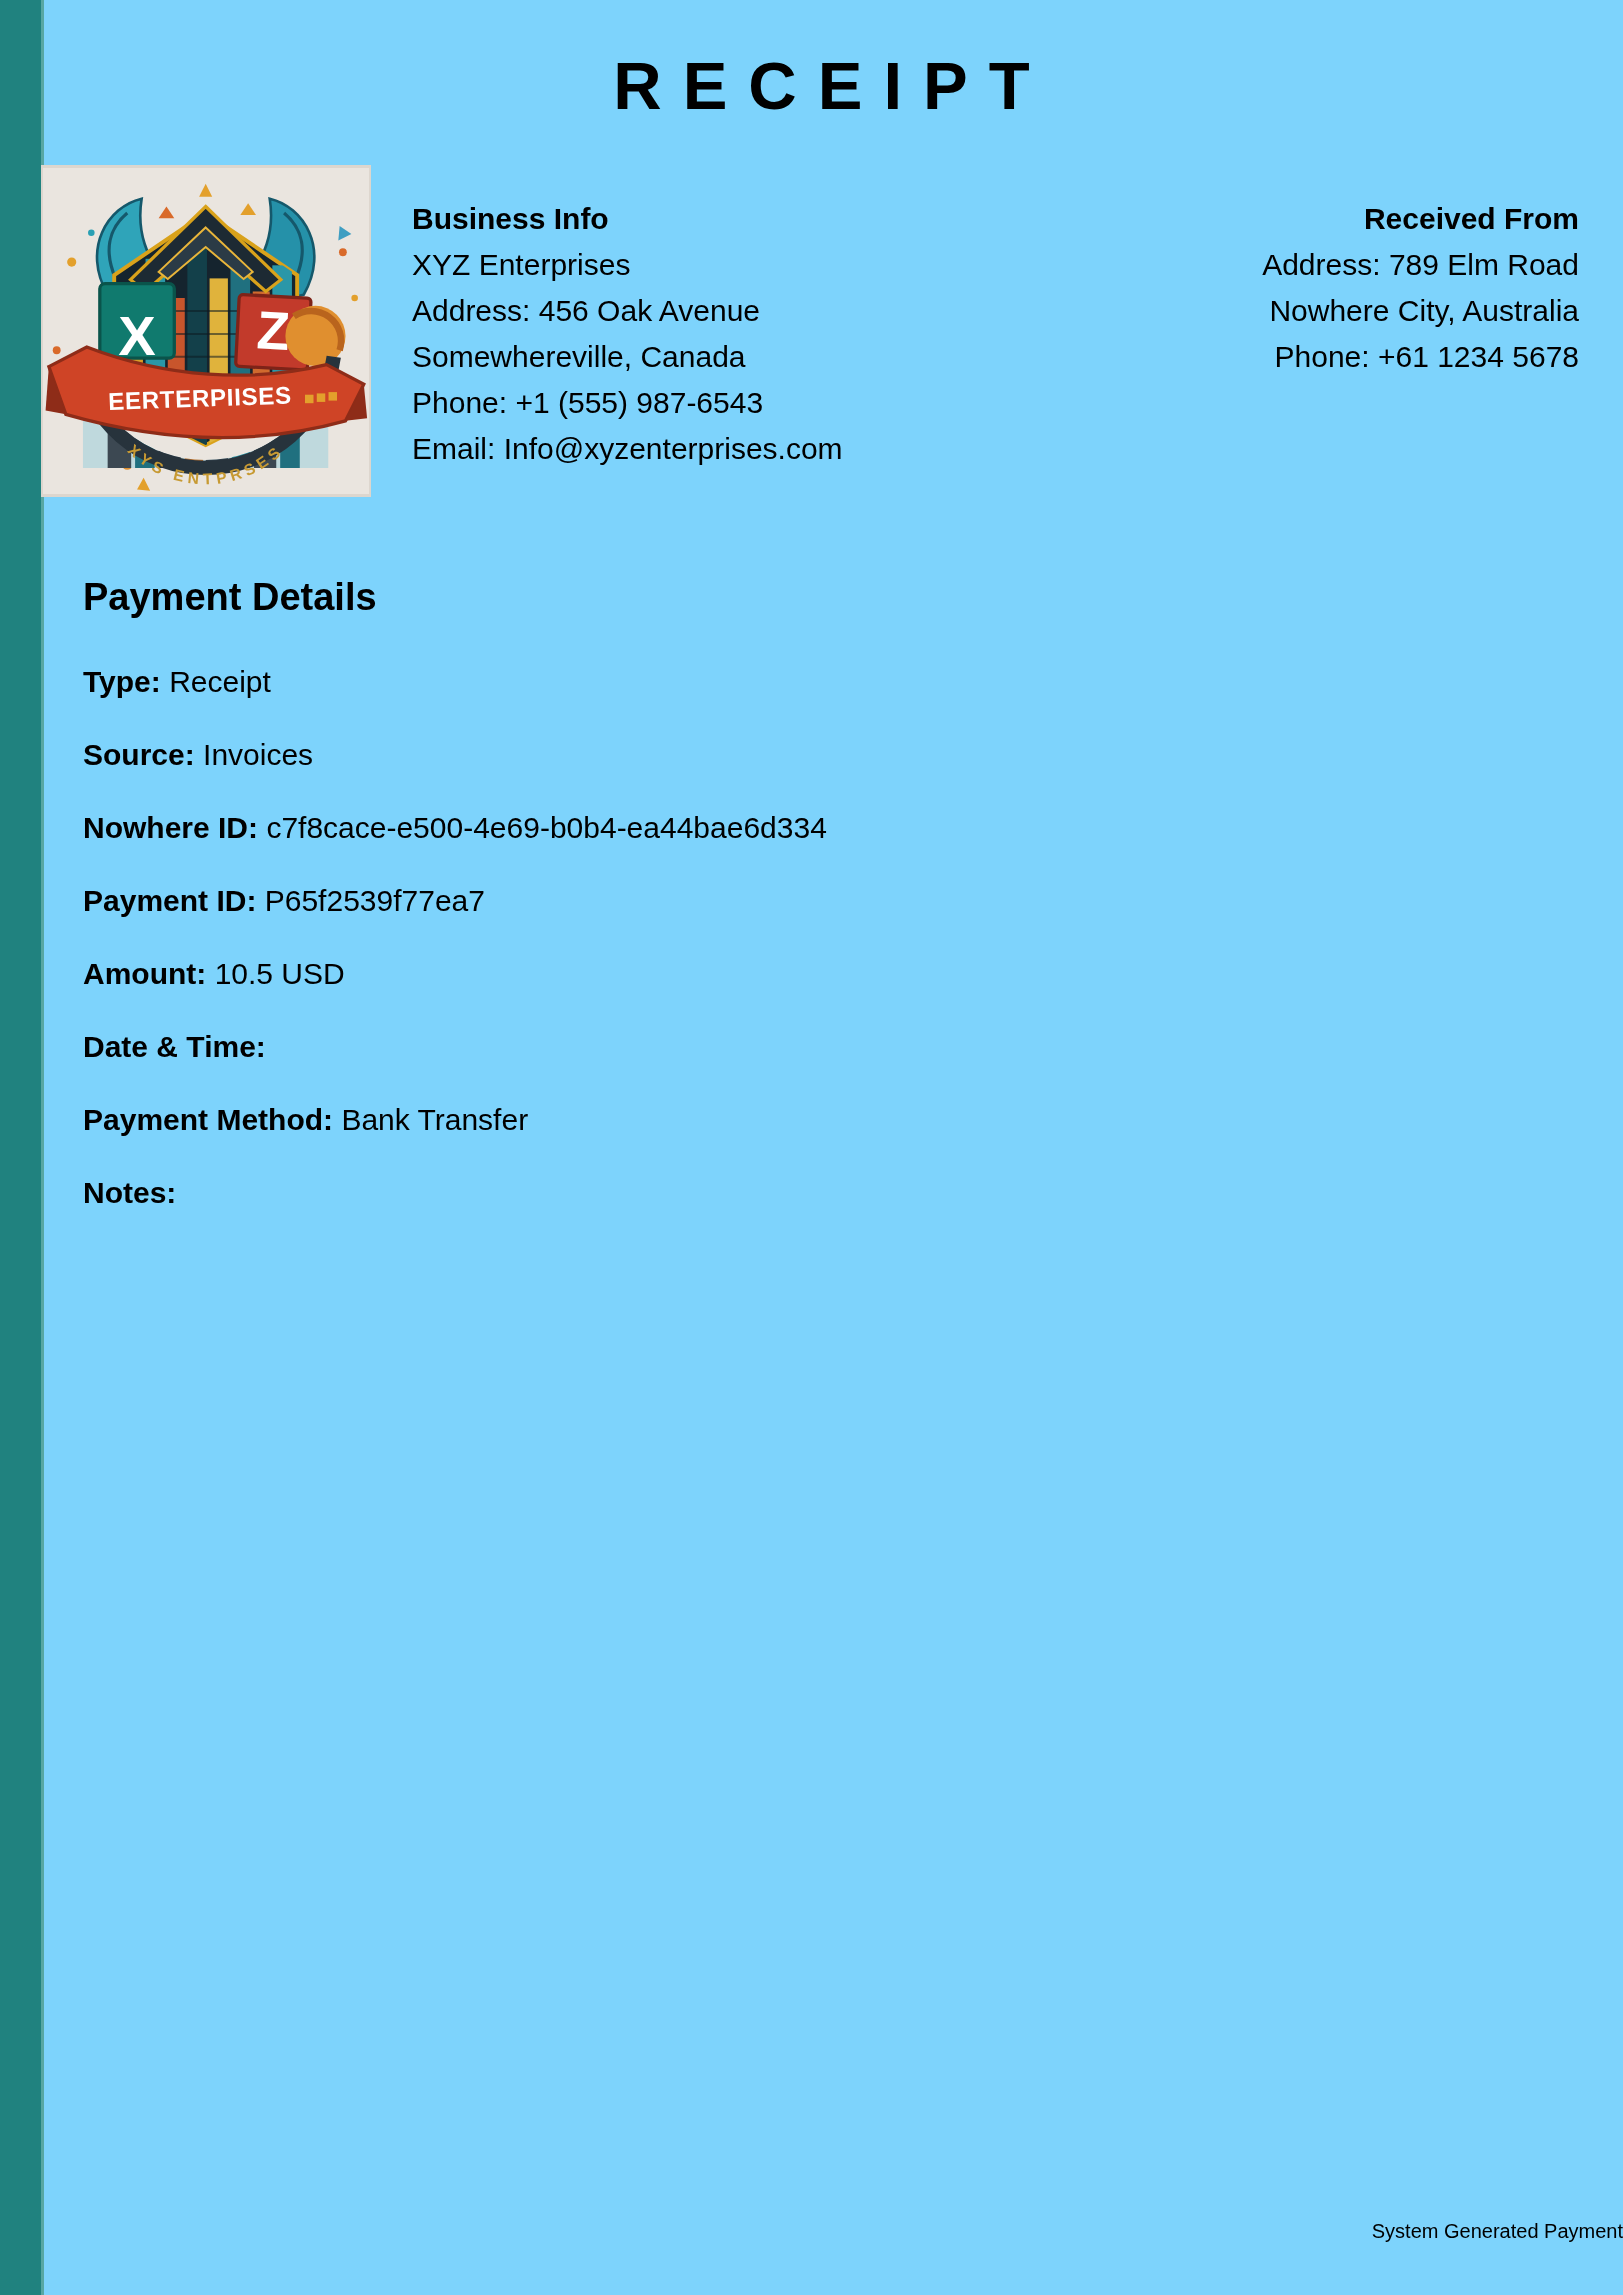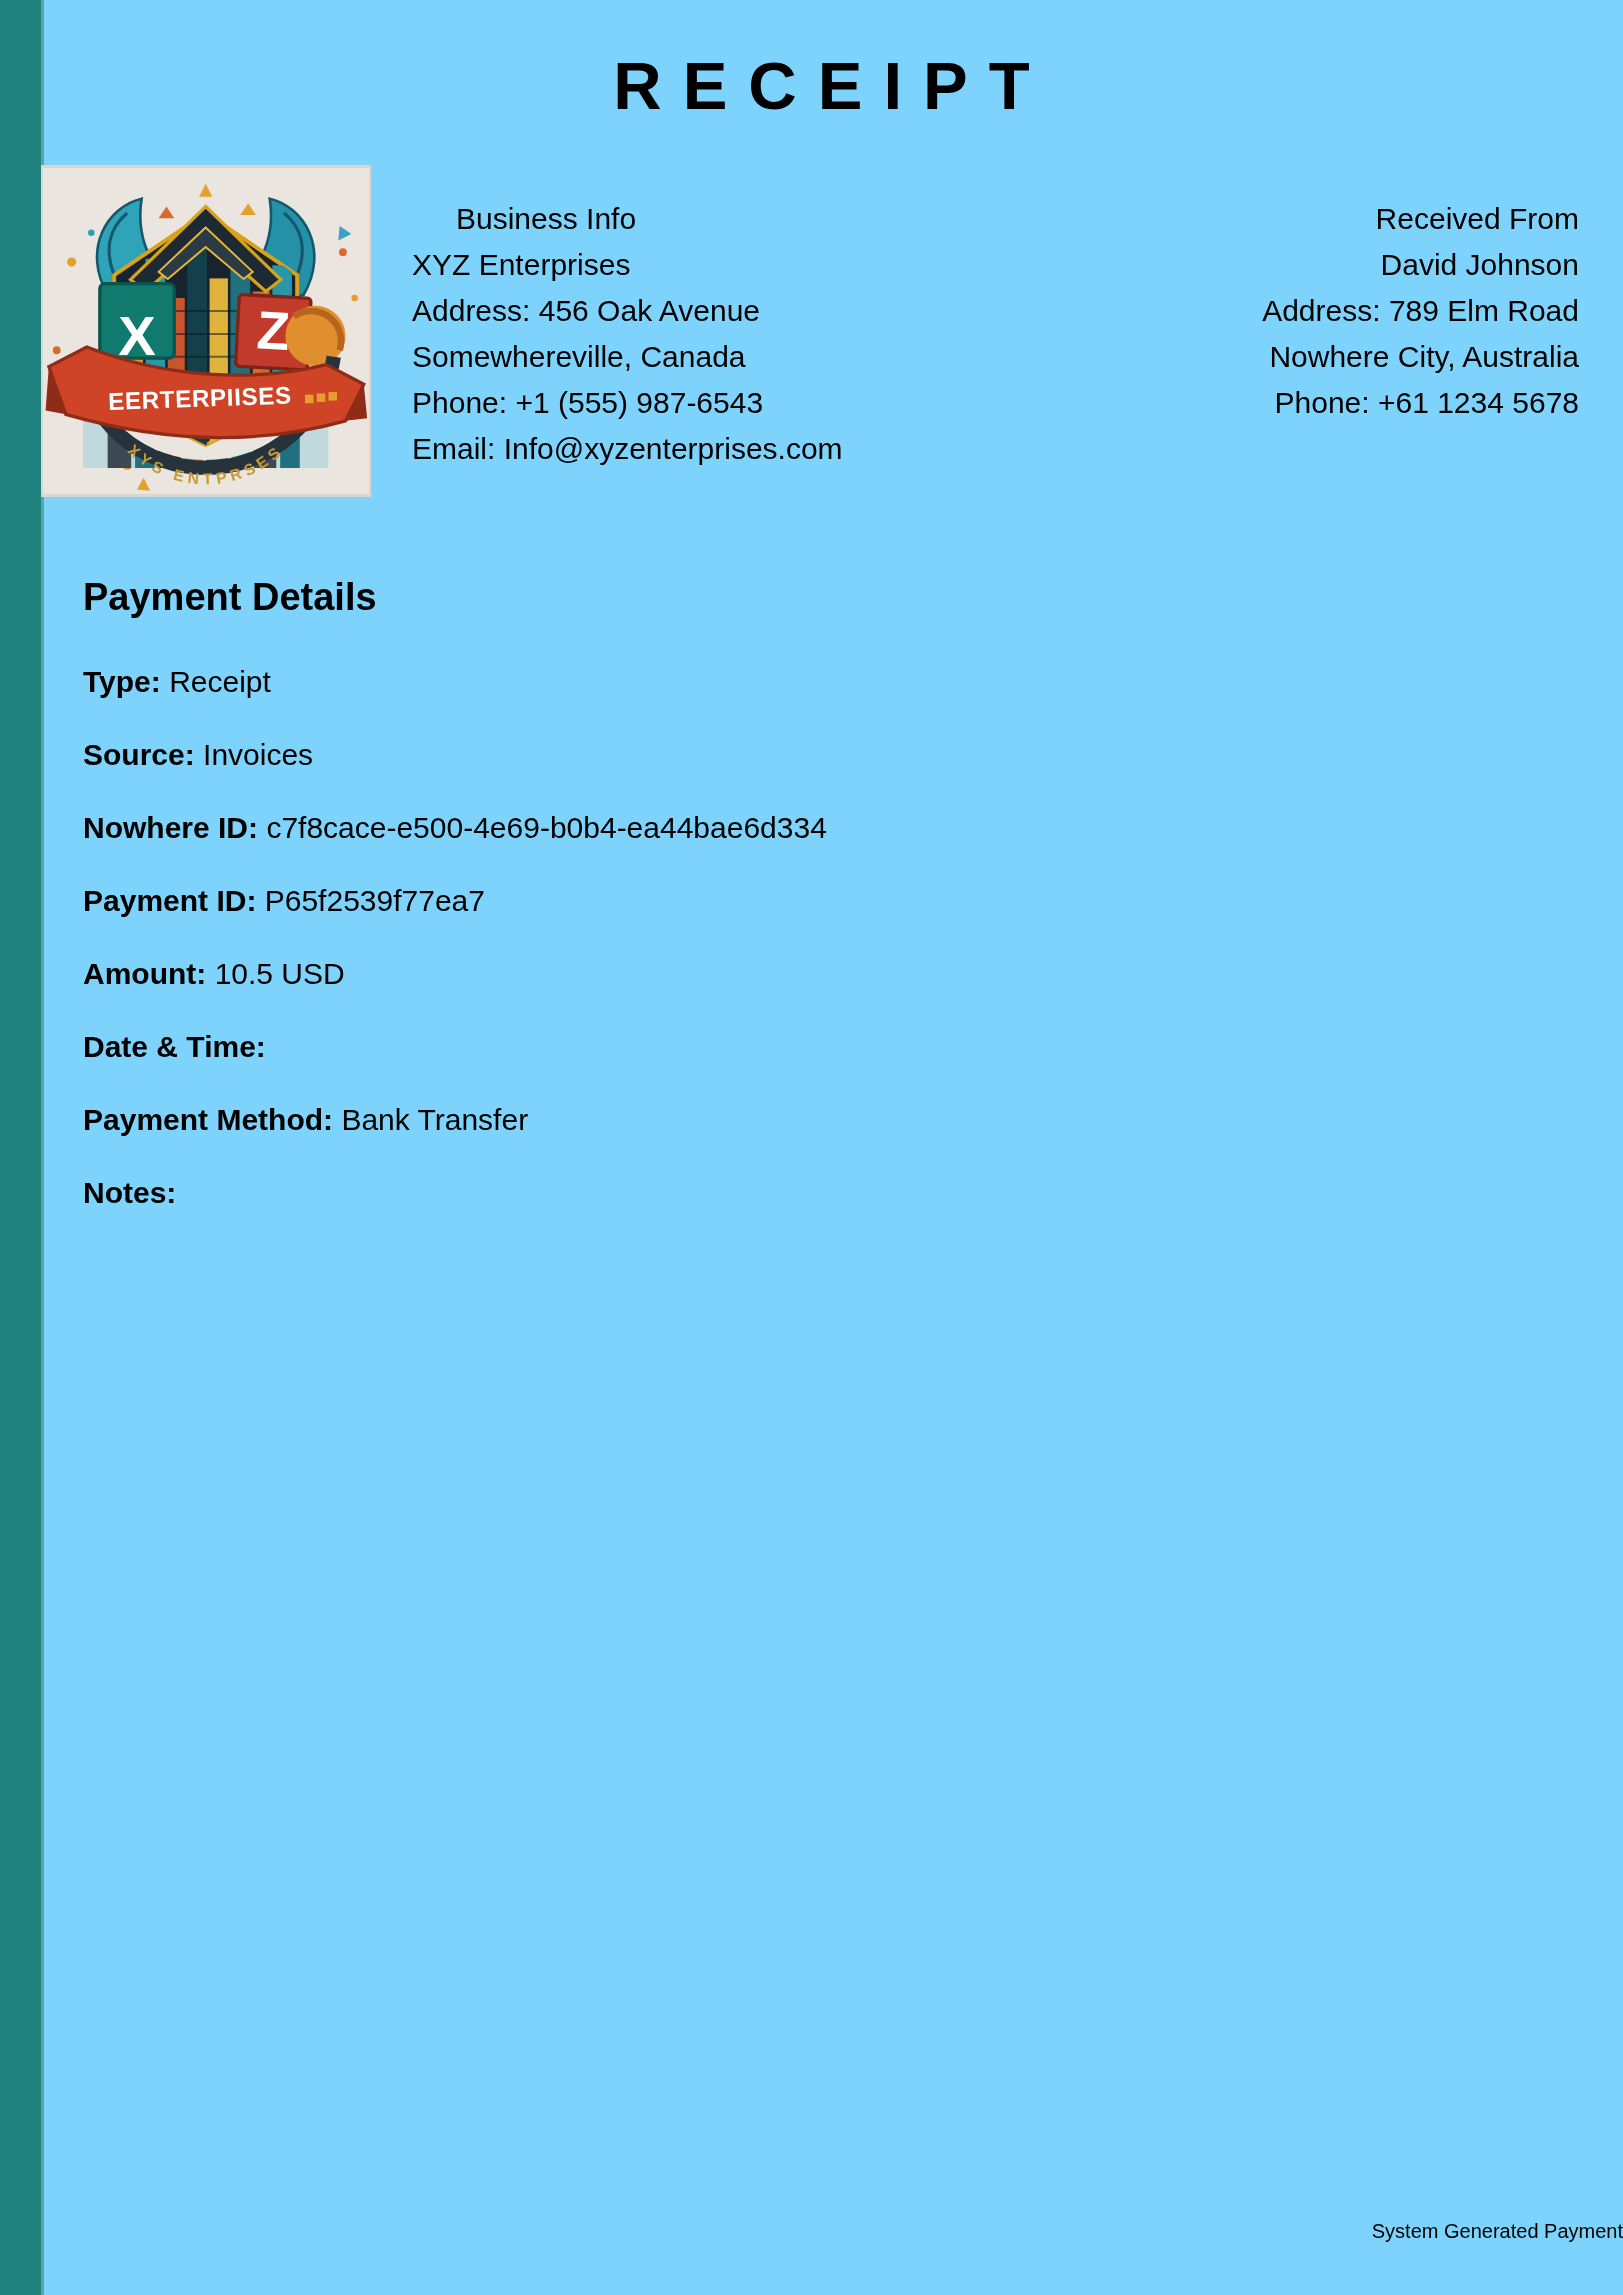--- a/index.html
+++ b/index.html
@@ -41,21 +41,21 @@
     width:330px;height:332px;
   }
   .logo-box svg{display:block;width:100%;height:100%;}
   .info-col{
     position:absolute;
     top:196px;
     font-size:30px;
     line-height:46px;
     white-space:nowrap;
   }
-  .info-col .col-heading{font-weight:normal;margin-left:44px;}
+  .info-col .col-heading{font-weight:bold;}
   .business-col{left:412px;text-align:left;}
   .received-col{right:44px;text-align:right;}
   .payment-heading{
     position:absolute;
     left:83px;top:578px;
     font-size:38px;
     font-weight:bold;
     line-height:38px;
   }
   .payment-fields{
@@ -207,21 +207,20 @@
     <div class="col-heading">Business Info</div>
     <div>XYZ Enterprises</div>
     <div>Address: 456 Oak Avenue</div>
     <div>Somewhereville, Canada</div>
     <div>Phone: +1 (555) 987-6543</div>
     <div>Email: Info@xyzenterprises.com</div>
   </div>
 
   <div class="info-col received-col">
     <div class="col-heading">Received From</div>
-    <div>David Johnson</div>
     <div>Address: 789 Elm Road</div>
     <div>Nowhere City, Australia</div>
     <div>Phone: +61 1234 5678</div>
   </div>
 
   <div class="payment-heading">Payment Details</div>
 
   <div class="payment-fields">
     <div class="payment-row"><span class="lbl">Type:</span> <span>Receipt</span></div>
     <div class="payment-row"><span class="lbl">Source:</span> <span>Invoices</span></div>

